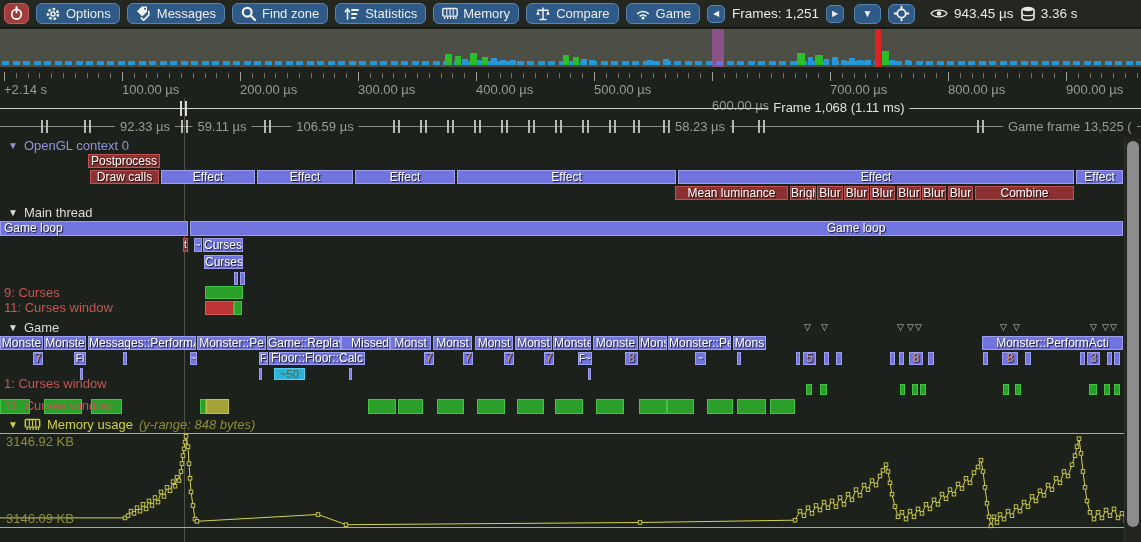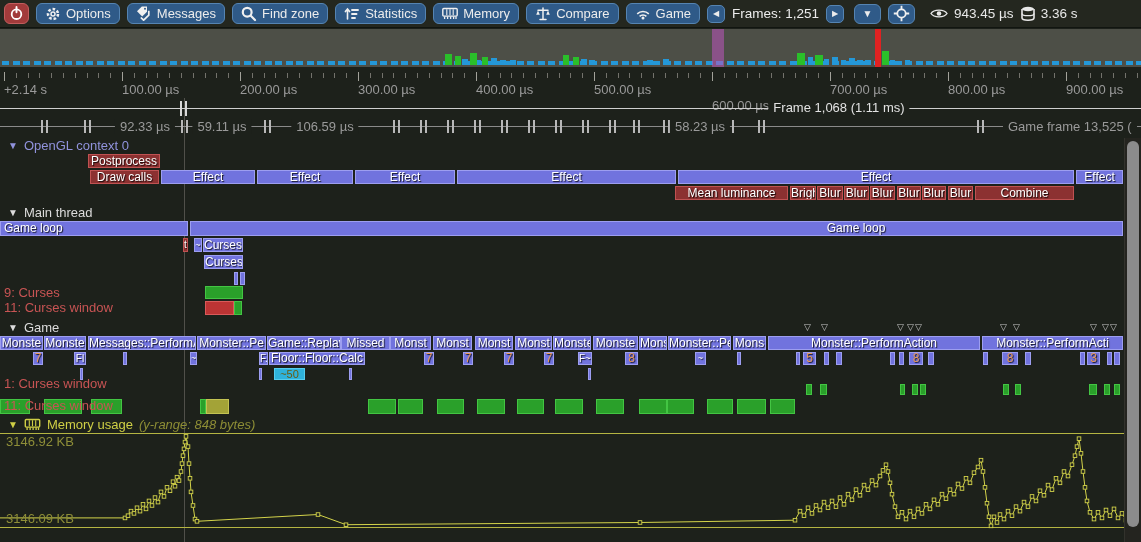--- a/index.html
+++ b/index.html
@@ -487,31 +487,30 @@
       <div class="locklabel" style="top: 285px;">9: Curses</div>
       <div class="zone z-g" style="left: 205px; width: 38px; top: 286px; height: 13px; line-height: 11px;"></div>
       <div class="locklabel" style="top: 300px;">11: Curses window</div>
       <div class="zone z-lr" style="left: 205px; width: 29px; top: 301px; height: 14px; line-height: 12px;"></div>
       <div class="zone z-g" style="left: 234px; width: 8px; top: 301px; height: 14px; line-height: 12px;"></div>
       <div class="zone z-p" style="left: 0px; width: 43px; top: 336px; height: 14px; line-height: 12px;">Monste</div>
       <div class="zone z-p" style="left: 44px; width: 42px; top: 336px; height: 14px; line-height: 12px;">Monste</div>
       <div class="zone z-p" style="left: 88px; width: 108px; top: 336px; height: 14px; line-height: 12px;">Messages::PerformA</div>
       <div class="zone z-p" style="left: 197px; width: 69px; top: 336px; height: 14px; line-height: 12px;">Monster::Pe</div>
       <div class="zone z-p" style="left: 267px; width: 74px; top: 336px; height: 14px; line-height: 12px;">Game::Replay</div>
-      <div class="zone z-p" style="left: 341px; width: 49px; top: 336px; height: 14px; line-height: 12px;">Missed</div>
+      <div class="zone z-p" style="left: 341px; width: 49px; top: 336px; height: 14px; line-height: 12px; text-align: right;">Missed</div>
       <div class="zone z-p" style="left: 390px; width: 41px; top: 336px; height: 14px; line-height: 12px;">Monst</div>
       <div class="zone z-p" style="left: 433px; width: 39px; top: 336px; height: 14px; line-height: 12px;">Monst</div>
       <div class="zone z-p" style="left: 475px; width: 38px; top: 336px; height: 14px; line-height: 12px;">Monst</div>
       <div class="zone z-p" style="left: 515px; width: 37px; top: 336px; height: 14px; line-height: 12px;">Monst</div>
       <div class="zone z-p" style="left: 553px; width: 38px; top: 336px; height: 14px; line-height: 12px;">Monste</div>
       <div class="zone z-p" style="left: 593px; width: 45px; top: 336px; height: 14px; line-height: 12px;">Monste</div>
       <div class="zone z-p" style="left: 639px; width: 28px; top: 336px; height: 14px; line-height: 12px;">Mons</div>
       <div class="zone z-p" style="left: 668px; width: 63px; top: 336px; height: 14px; line-height: 12px;">Monster::Pe</div>
       <div class="zone z-p" style="left: 733px; width: 33px; top: 336px; height: 14px; line-height: 12px;">Mons</div>
-      <div class="zone z-p" style="left: 768px; width: 212px; top: 336px; height: 14px; line-height: 12px;">Monster::PerformAction</div>
       <div class="zone z-p" style="left: 982px; width: 141px; top: 336px; height: 14px; line-height: 12px;">Monster::PerformActi</div>
       <div class="zone z-p num" style="left: 33px; width: 10px; top: 352px; height: 13px; line-height: 11px;">7</div>
       <div class="zone z-p" style="left: 74px; width: 12px; top: 352px; height: 13px; font-size: 10px; line-height: 11px;">Fl</div>
       <div class="zone z-p" style="left: 123px; width: 4px; top: 352px; height: 13px; line-height: 11px;"></div>
       <div class="zone z-p" style="left: 190px; width: 7px; top: 352px; height: 13px; font-size: 9px; line-height: 11px;">~</div>
       <div class="zone z-p" style="left: 259px; width: 9px; top: 352px; height: 13px; font-size: 10px; line-height: 11px;">F.</div>
       <div class="zone z-p" style="left: 269px; width: 96px; top: 352px; height: 13px; line-height: 11px;">Floor::Floor::Calc</div>
       <div class="zone z-p num" style="left: 424px; width: 10px; top: 352px; height: 13px; line-height: 11px;">7</div>
       <div class="zone z-p num" style="left: 463px; width: 10px; top: 352px; height: 13px; line-height: 11px;">7</div>
       <div class="zone z-p num" style="left: 504px; width: 10px; top: 352px; height: 13px; line-height: 11px;">7</div>

